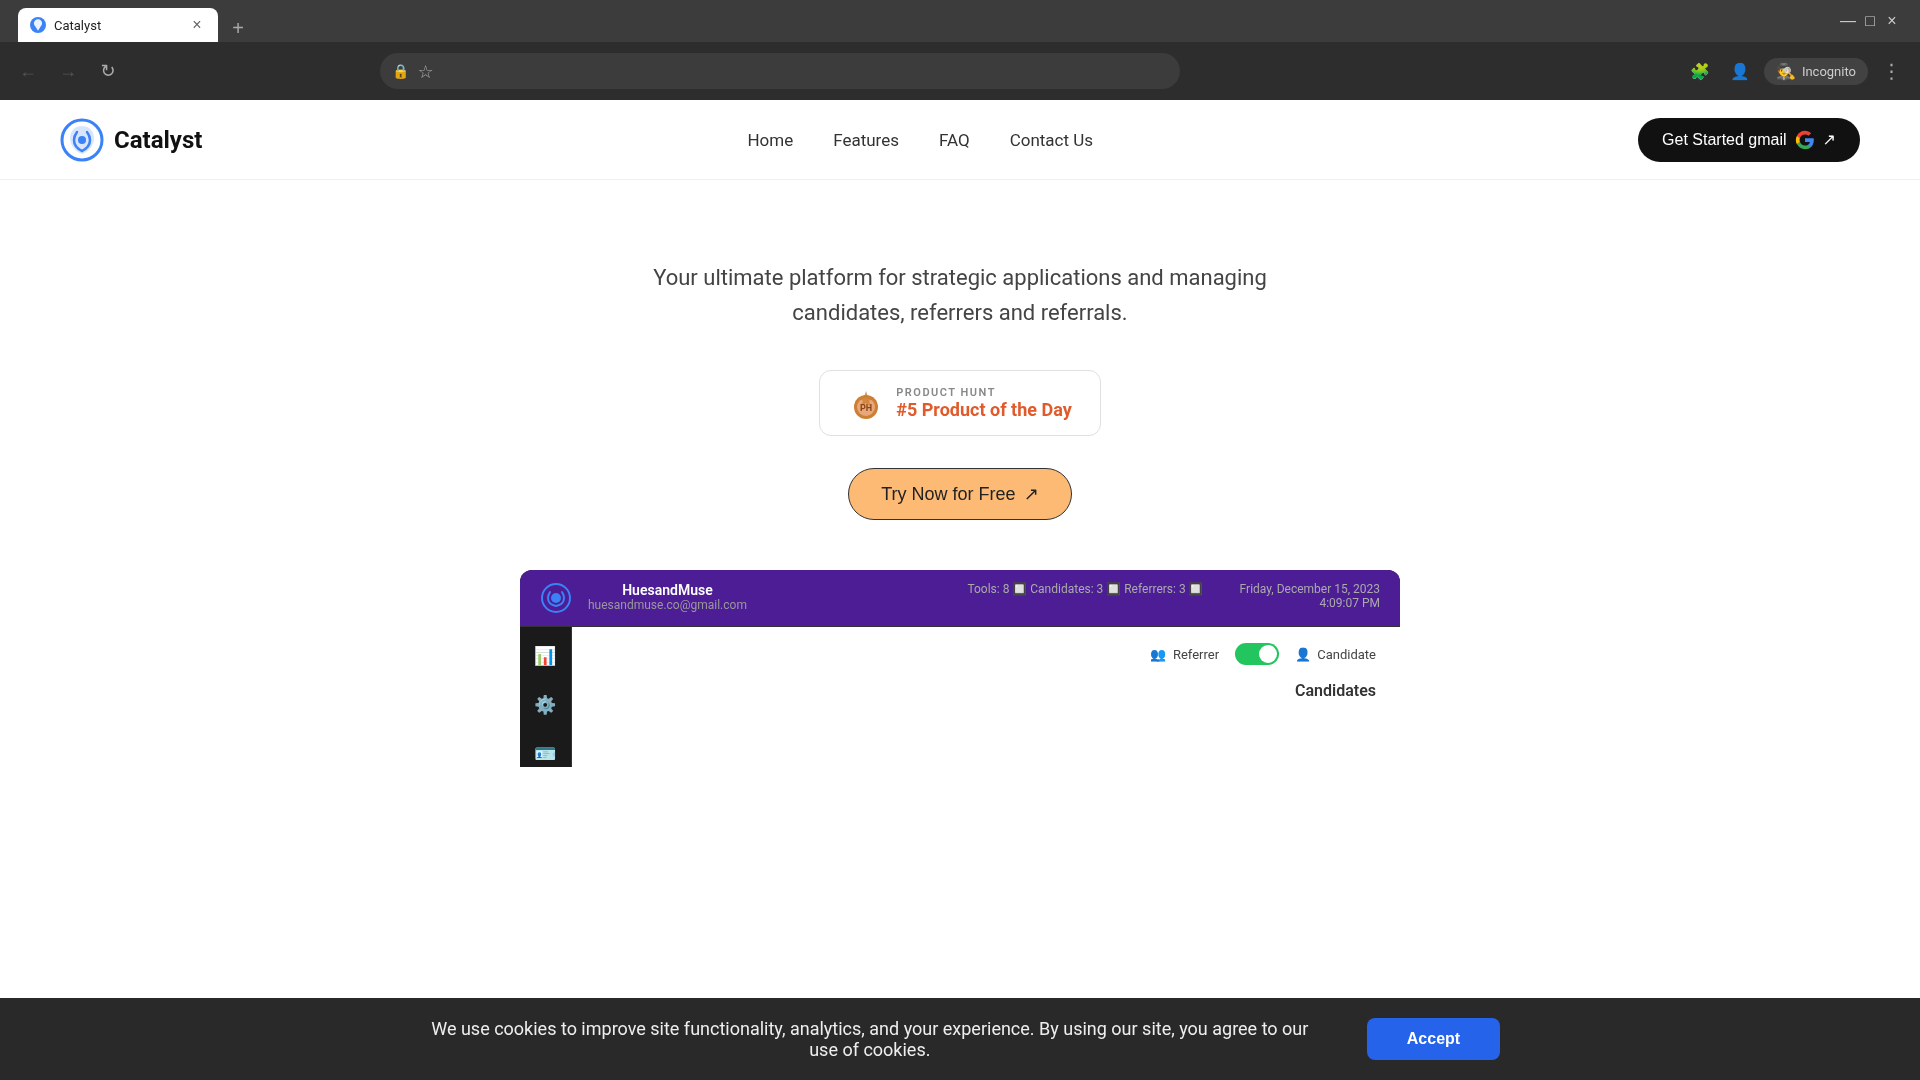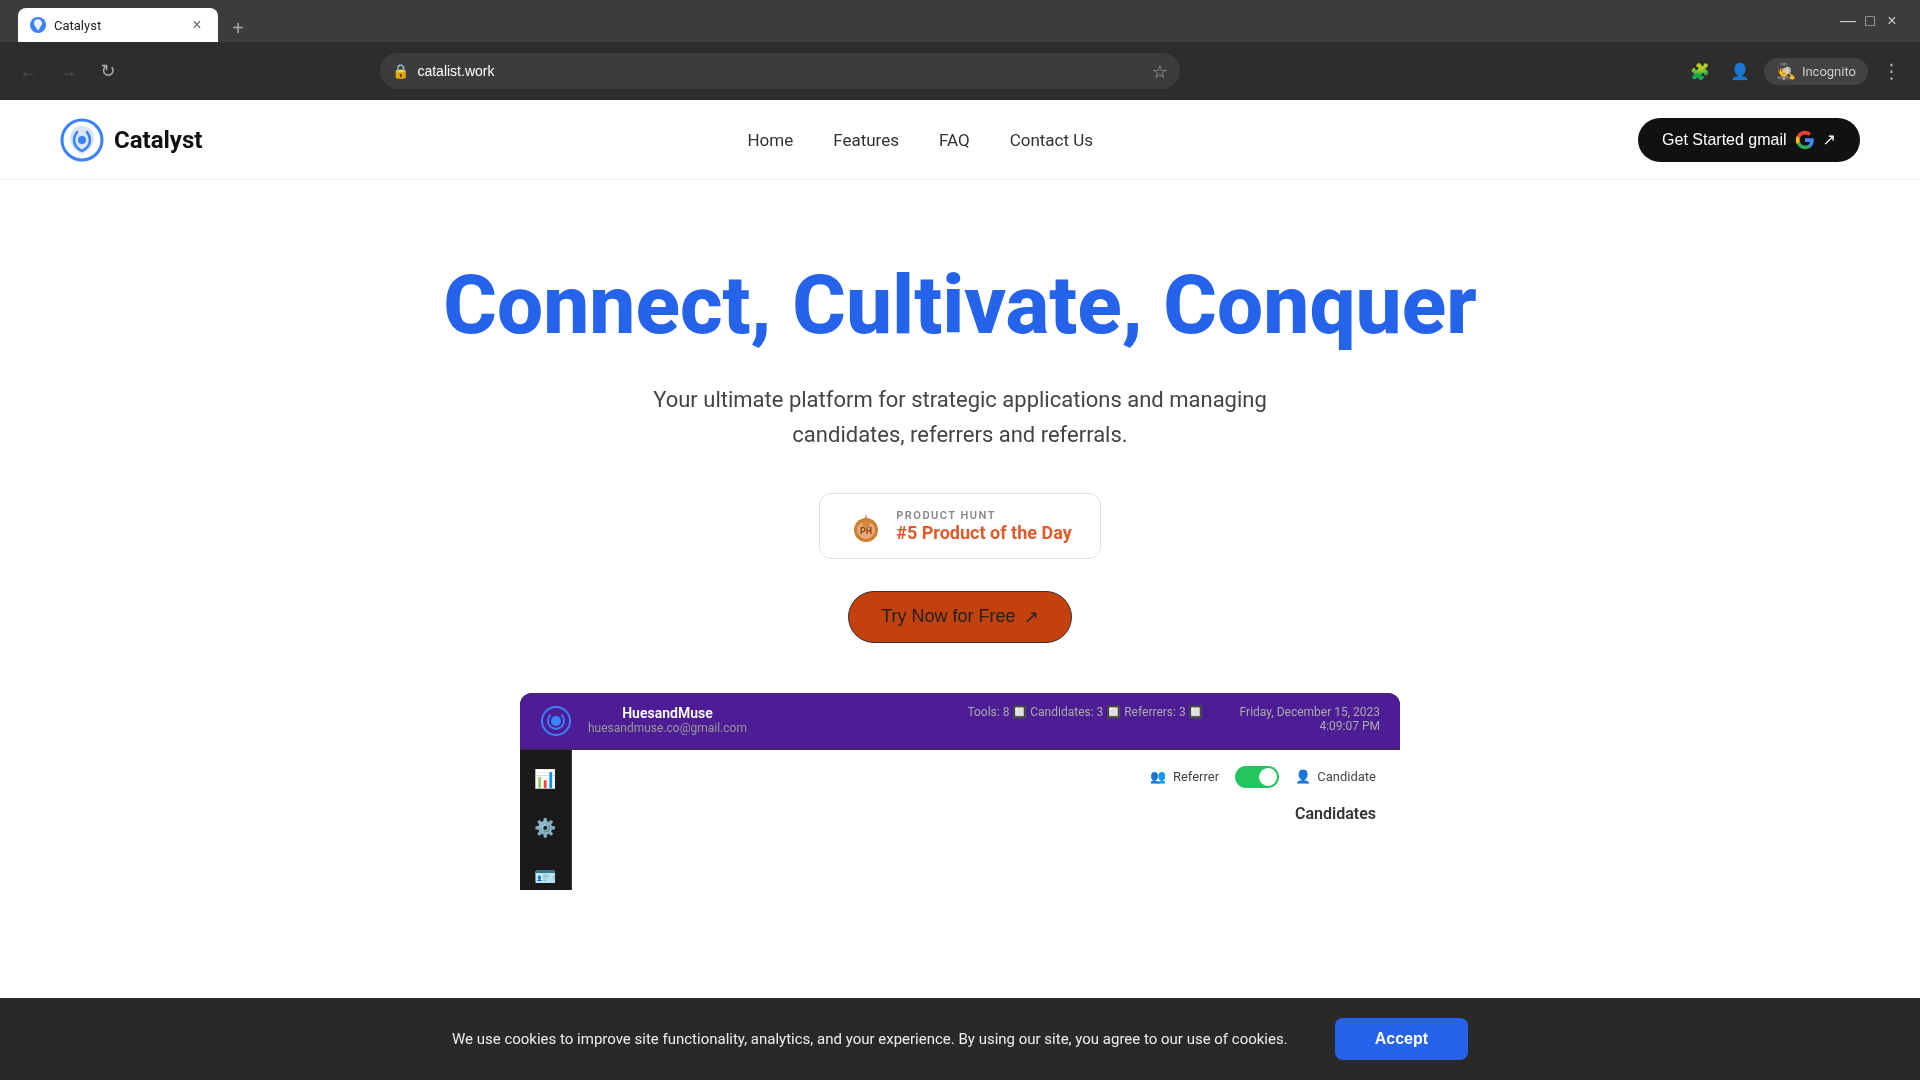--- a/index.html
+++ b/index.html
@@ -243,21 +243,21 @@
     }
     .try-btn {
       display: inline-flex;
       align-items: center;
       gap: 8px;
       border: 1.5px solid #333;
       border-radius: 30px;
       padding: 14px 32px;
       font-size: 18px;
       color: #222;
-      background: #c2410c;
+      background: #fdba74;
       cursor: pointer;
       margin-bottom: 50px;
       font-weight: 500;
     }
 
     
     .app-screenshot-container {
       max-width: 880px;
       margin: 0 auto;
       background: #1a1a1a;
@@ -358,21 +358,21 @@
       background: rgba(30,30,30,0.95);
       color: #eee;
       padding: 20px 40px;
       display: flex;
       align-items: center;
       justify-content: center;
       gap: 40px;
       z-index: 1000;
     }
     .cookie-text {
-      font-size: 15px;
+      font-size: 18px;
       color: #eee;
       max-width: 900px;
       text-align: center;
     }
     .accept-btn {
       background: #2563eb;
       color: #fff;
       border: none;
       border-radius: 8px;
       padding: 12px 40px;
@@ -411,21 +411,20 @@
       <button class="win-btn" style="font-size:16px;color:#ccc;">×</button>
     </div>
   </div>
 
   <div class="browser-address-bar">
     <button class="nav-btn disabled">←</button>
     <button class="nav-btn disabled">→</button>
     <button class="nav-btn">↻</button>
     <div class="address-bar-container">
       <span class="lock-icon">🔒</span>
-      <input class="address-input" type="text" value="catalist.work" style="">
       <span style="color:#aaa;font-size:18px;">☆</span>
     </div>
     <div class="browser-actions">
       <button class="browser-action-btn" style="font-size:16px;">🧩</button>
       <button class="browser-action-btn" style="font-size:16px;">👤</button>
       <div class="incognito-badge">
         <span style="font-size:16px;">🕵️</span>
         <span>Incognito</span>
       </div>
       <button class="browser-action-btn" style="font-size:20px;letter-spacing:1px;">⋮</button>
@@ -459,21 +458,20 @@
         <path d="M22.56 12.25c0-.78-.07-1.53-.2-2.25H12v4.26h5.92c-.26 1.37-1.04 2.53-2.21 3.31v2.77h3.57c2.08-1.92 3.28-4.74 3.28-8.09z" fill="#4285F4"></path>
         <path d="M12 23c2.97 0 5.46-.98 7.28-2.66l-3.57-2.77c-.98.66-2.23 1.06-3.71 1.06-2.86 0-5.29-1.93-6.16-4.53H2.18v2.84C3.99 20.53 7.7 23 12 23z" fill="#34A853"></path>
         <path d="M5.84 14.09c-.22-.66-.35-1.36-.35-2.09s.13-1.43.35-2.09V7.07H2.18C1.43 8.55 1 10.22 1 12s.43 3.45 1.18 4.93l3.66-2.84z" fill="#FBBC05"></path>
         <path d="M12 5.38c1.62 0 3.06.56 4.21 1.64l3.15-3.15C17.45 2.09 14.97 1 12 1 7.7 1 3.99 3.47 2.18 7.07l3.66 2.84c.87-2.6 3.3-4.53 6.16-4.53z" fill="#EA4335"></path>
       </svg>
       <span style="font-size:16px;">↗</span>
     </button>
   </nav>
 
   <section class="hero">
-    <h1 class="hero-headline">Connect, Cultivate, Conquer</h1>
     <p class="hero-subtext">Your ultimate platform for strategic applications and managing candidates, referrers and referrals.</p>
 
     
     <div class="product-hunt-badge">
 
       <svg class="ph-medal" viewBox="0 0 36 36" xmlns="http://www.w3.org/2000/svg">
         <circle cx="18" cy="22" r="12" fill="#CD7F32"></circle>
         <circle cx="18" cy="22" r="9" fill="#E8A87C"></circle>
         <polygon points="18,6 20,12 26,12 21,16 23,22 18,18 13,22 15,16 10,12 16,12" fill="#CD7F32" opacity="0.8"></polygon>
         <text x="18" y="26" text-anchor="middle" font-size="9" font-weight="bold" fill="#8B4513">PH</text>

